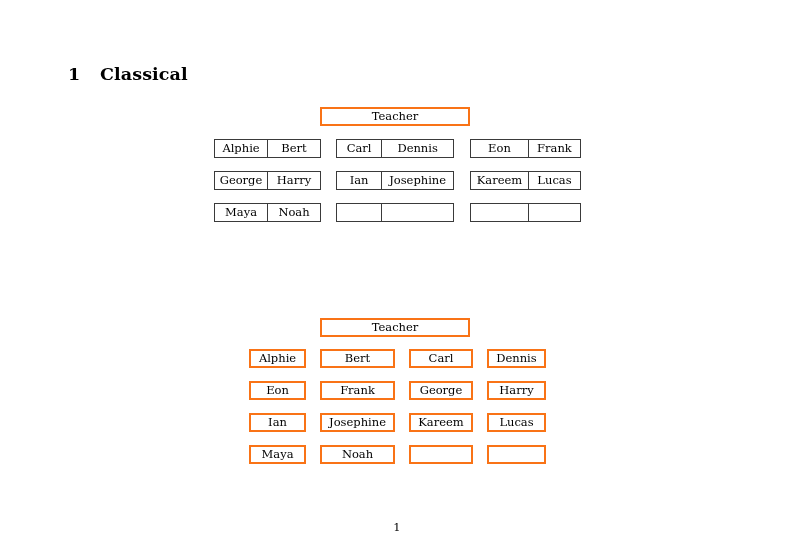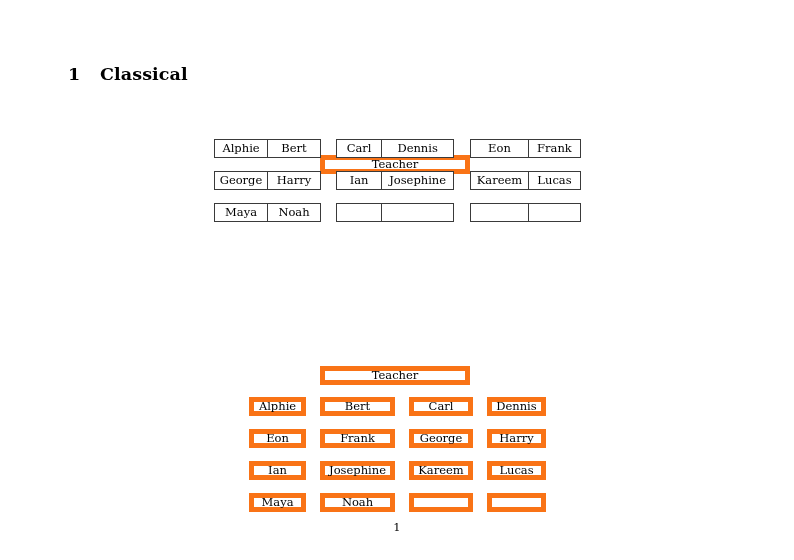--- a/index.html
+++ b/index.html
@@ -38,29 +38,28 @@
   }
 
   #heading-classical { left: 68px; top: 64px; }
   #heading-distributed { left: 68px; top: 275px; }
 
   
   .box {
     position: absolute;
     height: 19px;
     box-sizing: border-box;
-    border: 5px solid #f97316;
+    border: 2px solid #f97316;
     background: #ffffff;
     display: flex;
     align-items: center;
     justify-content: center;
     font-size: 11.5px;
     line-height: 1;
     white-space: nowrap;
-    margin-top: 48px;
   }
 
   
   .teacher-box {
     width: 150px;
     left: 320px;
   }
   #teacher-classical { top: 107px; }
   #teacher-distributed { top: 318px; }
 

